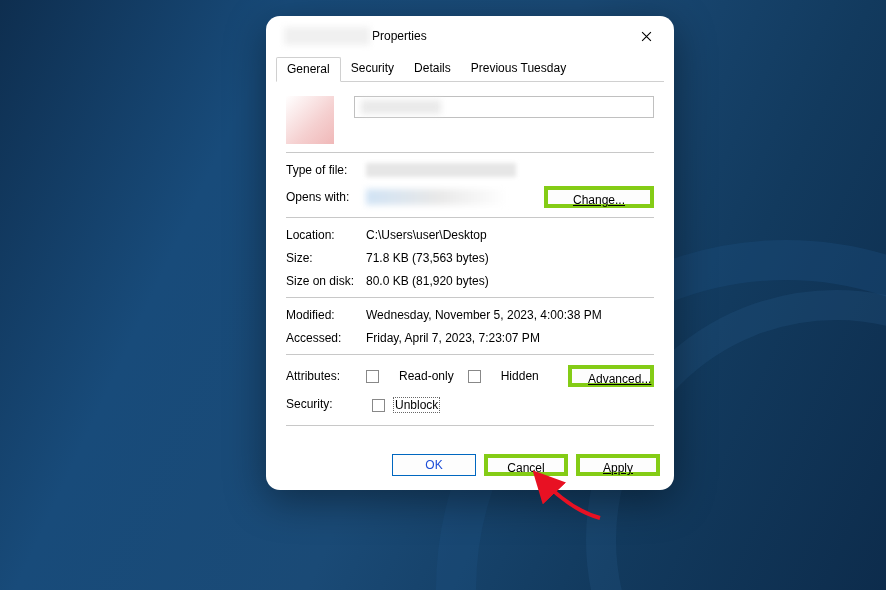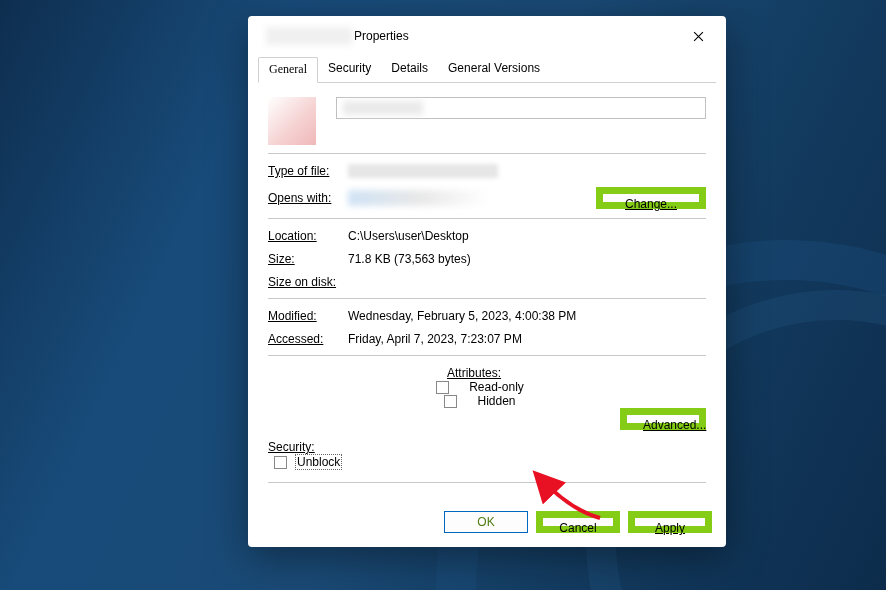--- a/index.html
+++ b/index.html
@@ -7,71 +7,71 @@
       width:886px; height:590px;
       font-family:'Segoe UI',Tahoma,sans-serif;
       font-size:12px;
       background:linear-gradient(115deg,#0e2e4f 0%,#184b7a 25%,#1a4a76 50%,#123a5e 75%,#0d2c4c 100%);
       position:relative; overflow:hidden;
     }
     .bg-decor { position:absolute; width:700px; height:700px; border:40px solid rgba(30,80,130,.35); border-radius:50%; right:-250px; bottom:-350px; }
     .bg-decor2 { position:absolute; width:500px; height:500px; border:30px solid rgba(40,90,140,.25); border-radius:50%; right:-200px; bottom:-200px; }
 
     .dialog {
-      position:absolute; left:248px; top:16px;
-      width:478px; background:#fff;
+      position:absolute; left:266px; top:16px;
+      width:408px; background:#fff;
       box-shadow:0 10px 40px rgba(0,0,0,.4);
-      border-radius:4px;
+      border-radius:14px;
     }
     .titlebar { display:flex; align-items:center; padding:6px 8px 4px 18px; }
     .title-redact { width:86px; height:18px; background:#f0f0f0; filter:blur(3px); }
     .title-text { margin-left:2px; font-size:12px; }
     .close-btn { margin-left:auto; width:40px; height:28px; display:flex; align-items:center; justify-content:center; cursor:pointer; }
     .close-btn svg { width:11px; height:11px; }
 
     .tabs { display:flex; border-bottom:1px solid #d0d0d0; margin:2px 10px 0 10px; font-size:12px; }
     .tab { padding:4px 10px 5px 10px; cursor:pointer; position:relative; top:1px; }
-    .tab.active { border:1px solid #d0d0d0; border-bottom:1px solid #fff; background:#fff; border-radius:2px 2px 0 0;font-family:Liberation Serif, serif; }
+    .tab.active { border:1px solid #d0d0d0; border-bottom:1px solid #fff; background:#fff; border-radius:2px 2px 0 0; }
 
     .content { padding:14px 20px 8px 20px; }
     .row { display:flex; align-items:flex-start; margin-bottom:8px; }
     .icon-box { width:48px; height:48px; background:linear-gradient(135deg,#fff,#f5d0d0 60%,#f0b8b8); margin-right:20px; }
     .name-field { flex:1; padding:4px 6px; border:1px solid #c0c0c0; height:22px; display:flex; align-items:center; }
     .name-redact { width:80px; height:14px; background:#eaeaea; filter:blur(3px); }
 
     .sep { height:1px; background:#c8c8c8; margin:6px 0 10px 0; }
 
     .kv { display:flex; align-items:center; margin-bottom:9px; font-size:12px; }
-    .kv .k { width:80px;text-decoration:underline; }
+    .kv .k { width:80px; }
     .kv .v { flex:1; }
     .redact-grad { width:140px; height:16px; background:linear-gradient(90deg,#d0e3f5,#e8e8e8,#fff); filter:blur(3px); }
     .redact-gray { width:150px; height:14px; background:#e6e6e6; filter:blur(2px); }
     .btn {
-      font-size:12px; padding:2px 16px; border:7px solid #84cc16; background:#fdfdfd;
+      font-size:12px; padding:2px 16px; border:4px solid #84cc16; background:#fdfdfd;
       cursor:pointer; min-width:78px; text-align:center; height:22px; line-height:16px;
     }
     .btn.under { text-decoration:underline; text-decoration-color:#000; text-underline-offset:1px; }
     .openwith { display:flex; align-items:center; }
     .openwith .btn { margin-left:auto; width:110px; }
 
-    .attr-row { display:flex; align-items:center;flex-direction:column; }
+    .attr-row { display:flex; align-items:center; }
     .attr-row .k { width:80px; }
     .chk { display:flex; align-items:center; gap:20px; margin-right:14px; cursor:pointer; }
     .chk-box { width:13px; height:13px; border:1px solid #888; background:#fff; }
     .adv-btn { margin-left:auto; width:86px; }
 
-    .sec-row { display:flex; align-items:flex-start;flex-direction:column; }
+    .sec-row { display:flex; align-items:flex-start; }
     .sec-row .k { width:80px; }
     .sec-text { width:178px; font-size:12px; line-height:15px; }
     .unblock { margin-left:6px; display:flex; align-items:center; gap:8px; cursor:pointer; }
     .unblock .ulabel { border:1px dotted #666; padding:0 1px; }
 
     .footer { display:flex; justify-content:flex-end; gap:8px; padding:10px 14px 14px 14px; }
     .footer .btn { width:84px; }
-    .footer .ok { border:1px solid #0067c0; color:#4d7c0f; }
+    .footer .ok { border:1px solid #0067c0; color:#1d4ed8; }
 
     .arrow { position:absolute; left:480px; top:470px; pointer-events:none; }
   </style>
 </head>
 <body>
 
 <div class="bg-decor"></div>
 <div class="bg-decor2"></div>
 
 <div class="dialog">
@@ -83,21 +83,21 @@
       <svg viewBox="0 0 10 10">
           <path d="M1 1 L9 9 M9 1 L1 9" stroke="#000" stroke-width="1" fill="none"></path>
         </svg>
     </div>
   </div>
 
   <div class="tabs">
     <div class="tab active">General</div>
     <div class="tab">Security</div>
     <div class="tab">Details</div>
-    <div class="tab">General Versions</div>
+    <div class="tab">Previous Tuesday</div>
   </div>
 
   <div class="content">
 
     <div class="row">
       <div class="icon-box"></div>
       <div class="name-field">
         <div class="name-redact"></div>
       </div>
     </div>
@@ -121,27 +121,28 @@
     <div class="kv">
         <div class="k">Location:</div>
         <div class="v">C:\Users\user\Desktop</div>
       </div>
     <div class="kv">
         <div class="k">Size:</div>
         <div class="v">71.8 KB (73,563 bytes)</div>
       </div>
     <div class="kv">
         <div class="k">Size on disk:</div>
+        <div class="v">80.0 KB (81,920 bytes)</div>
       </div>
 
     <div class="sep"></div>
 
     <div class="kv">
         <div class="k">Modified:</div>
-        <div class="v">Wednesday, February 5, 2023, 4:00:38 PM</div>
+        <div class="v">Wednesday, November 5, 2023, 4:00:38 PM</div>
       </div>
     <div class="kv">
         <div class="k">Accessed:</div>
         <div class="v">Friday, April 7, 2023, 7:23:07 PM</div>
       </div>
 
     <div class="sep"></div>
 
     <div class="kv attr-row">
       <div class="k">Attributes:</div>

